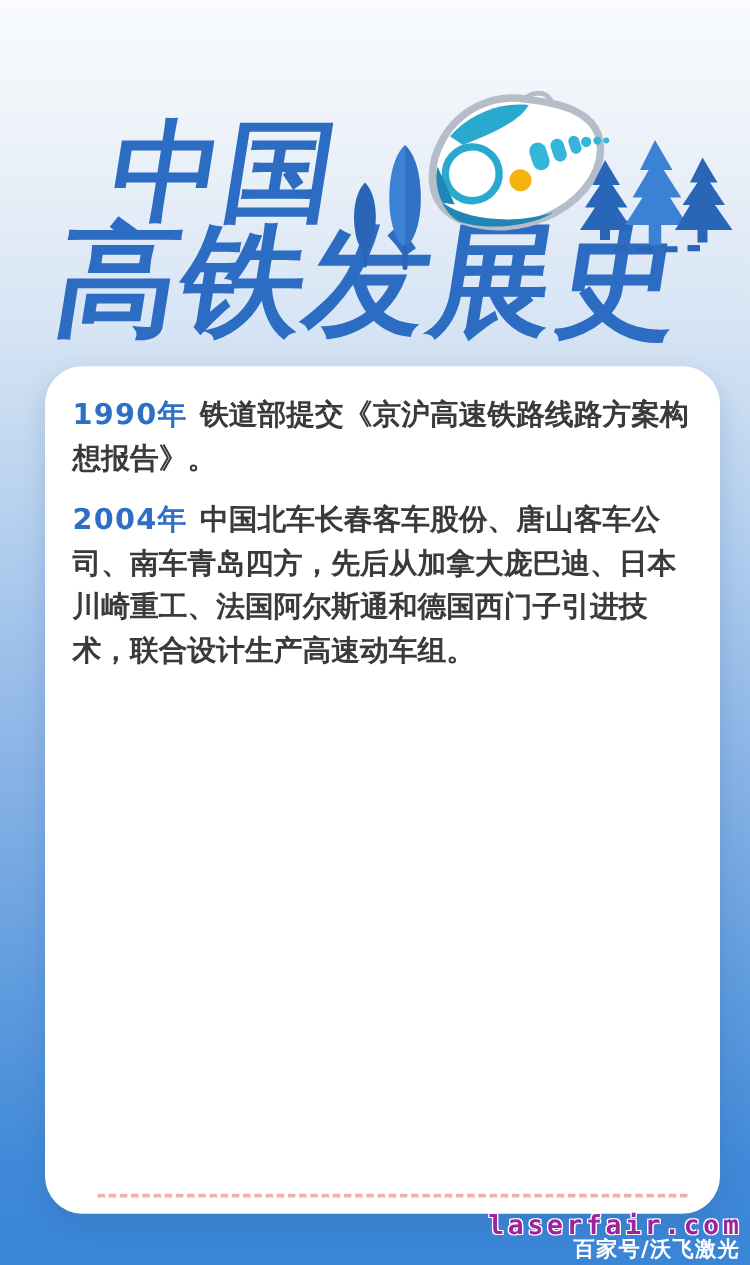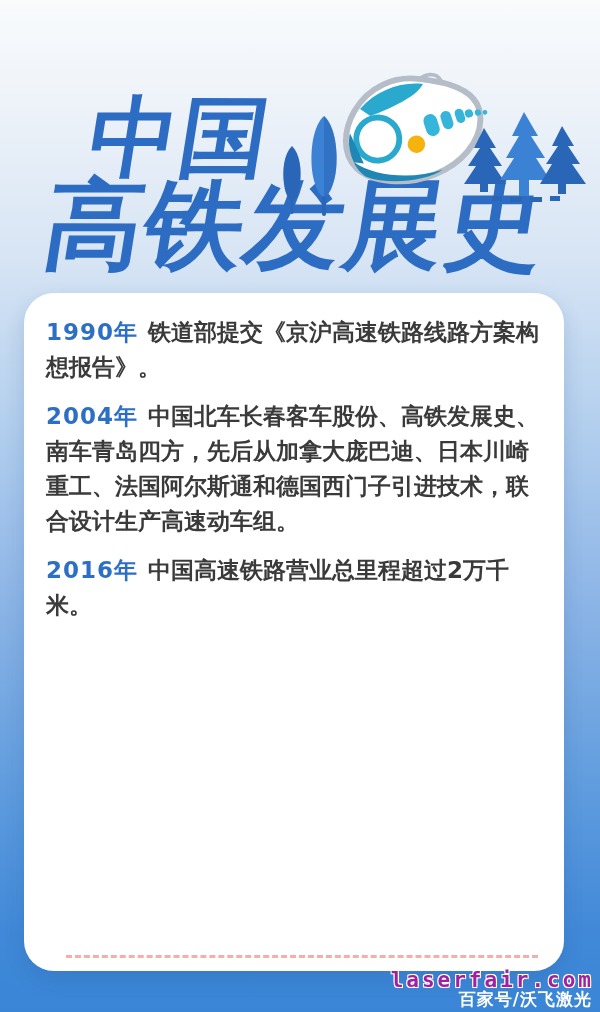--- a/index.html
+++ b/index.html
@@ -14,21 +14,21 @@
     transform:skewX(-9deg);letter-spacing:2px;white-space:nowrap;
   }
   #title-line1{left:90px;top:94px;font-size:88px;}
   #title-line2{left:46px;top:176px;font-size:98px;}
   .decor{position:absolute;}
   #cypress-trees{left:280px;top:112px;width:66px;height:108px;}
   #train{left:330px;top:72px;width:168px;height:132px;transform:rotate(-4deg);}
   #pine-trees{left:462px;top:110px;width:126px;height:92px;}
   
   #card{
-    position:absolute;left:24px;top:293px;width:540px;height:678px;
+    position:absolute;left:36px;top:293px;width:540px;height:678px;
     background:#ffffff;border-radius:30px;
     box-shadow:0 8px 20px rgba(35,80,140,.20);
     box-sizing:border-box;padding:22px 22px 0 22px;
   }
   .entry{margin:0 0 14px 0;font-size:23px;line-height:35px;font-weight:700;color:#3a3a3a;text-align:left;}
   .entry .year{color:#2d6fc5;margin-right:10px;letter-spacing:1px;}
   #divider{
     position:absolute;left:42px;right:26px;bottom:13px;height:0;
     border-top:3px dashed #f3b0ab;
   }
@@ -85,25 +85,24 @@
     <rect x="30" y="86" width="10" height="5" fill="#2a66b8"></rect>
     <rect x="48" y="87" width="12" height="5" fill="#2a66b8"></rect>
     <rect x="68" y="87" width="12" height="5" fill="#2a66b8"></rect>
     <rect x="88" y="86" width="10" height="5" fill="#2a66b8"></rect>
   </svg>
 
   <div id="card">
 
     <p class="entry"><span class="year">1990年</span><span>铁道部提交《京沪高速铁路线路方案构想报告》。</span></p>
 
-    <p class="entry"><span class="year">2004年</span><span>中国北车长春客车股份、高铁发展史、南车青岛四方，先后从加拿大庞巴迪、日本川崎重工、法国阿尔斯通和德国西门子引进技术，联合设计生产高速动车组。</span></p>
+    <p class="entry"><span class="year">2004年</span><span>中国北车长春客车股份、唐山客车公司、南车青岛四方，先后从加拿大庞巴迪、日本川崎重工、法国阿尔斯通和德国西门子引进技术，联合设计生产高速动车组。</span></p>
 
 
 
-    <p class="entry"><span class="year">2016年</span><span>中国高速铁路营业总里程超过2万千米。</span></p>
 
 
 
     <div id="divider"></div>
   </div>
 
   <div id="wm-site">laserfair.com</div>
   <div id="wm-account">百家号/沃飞激光</div>
 
 </div>

